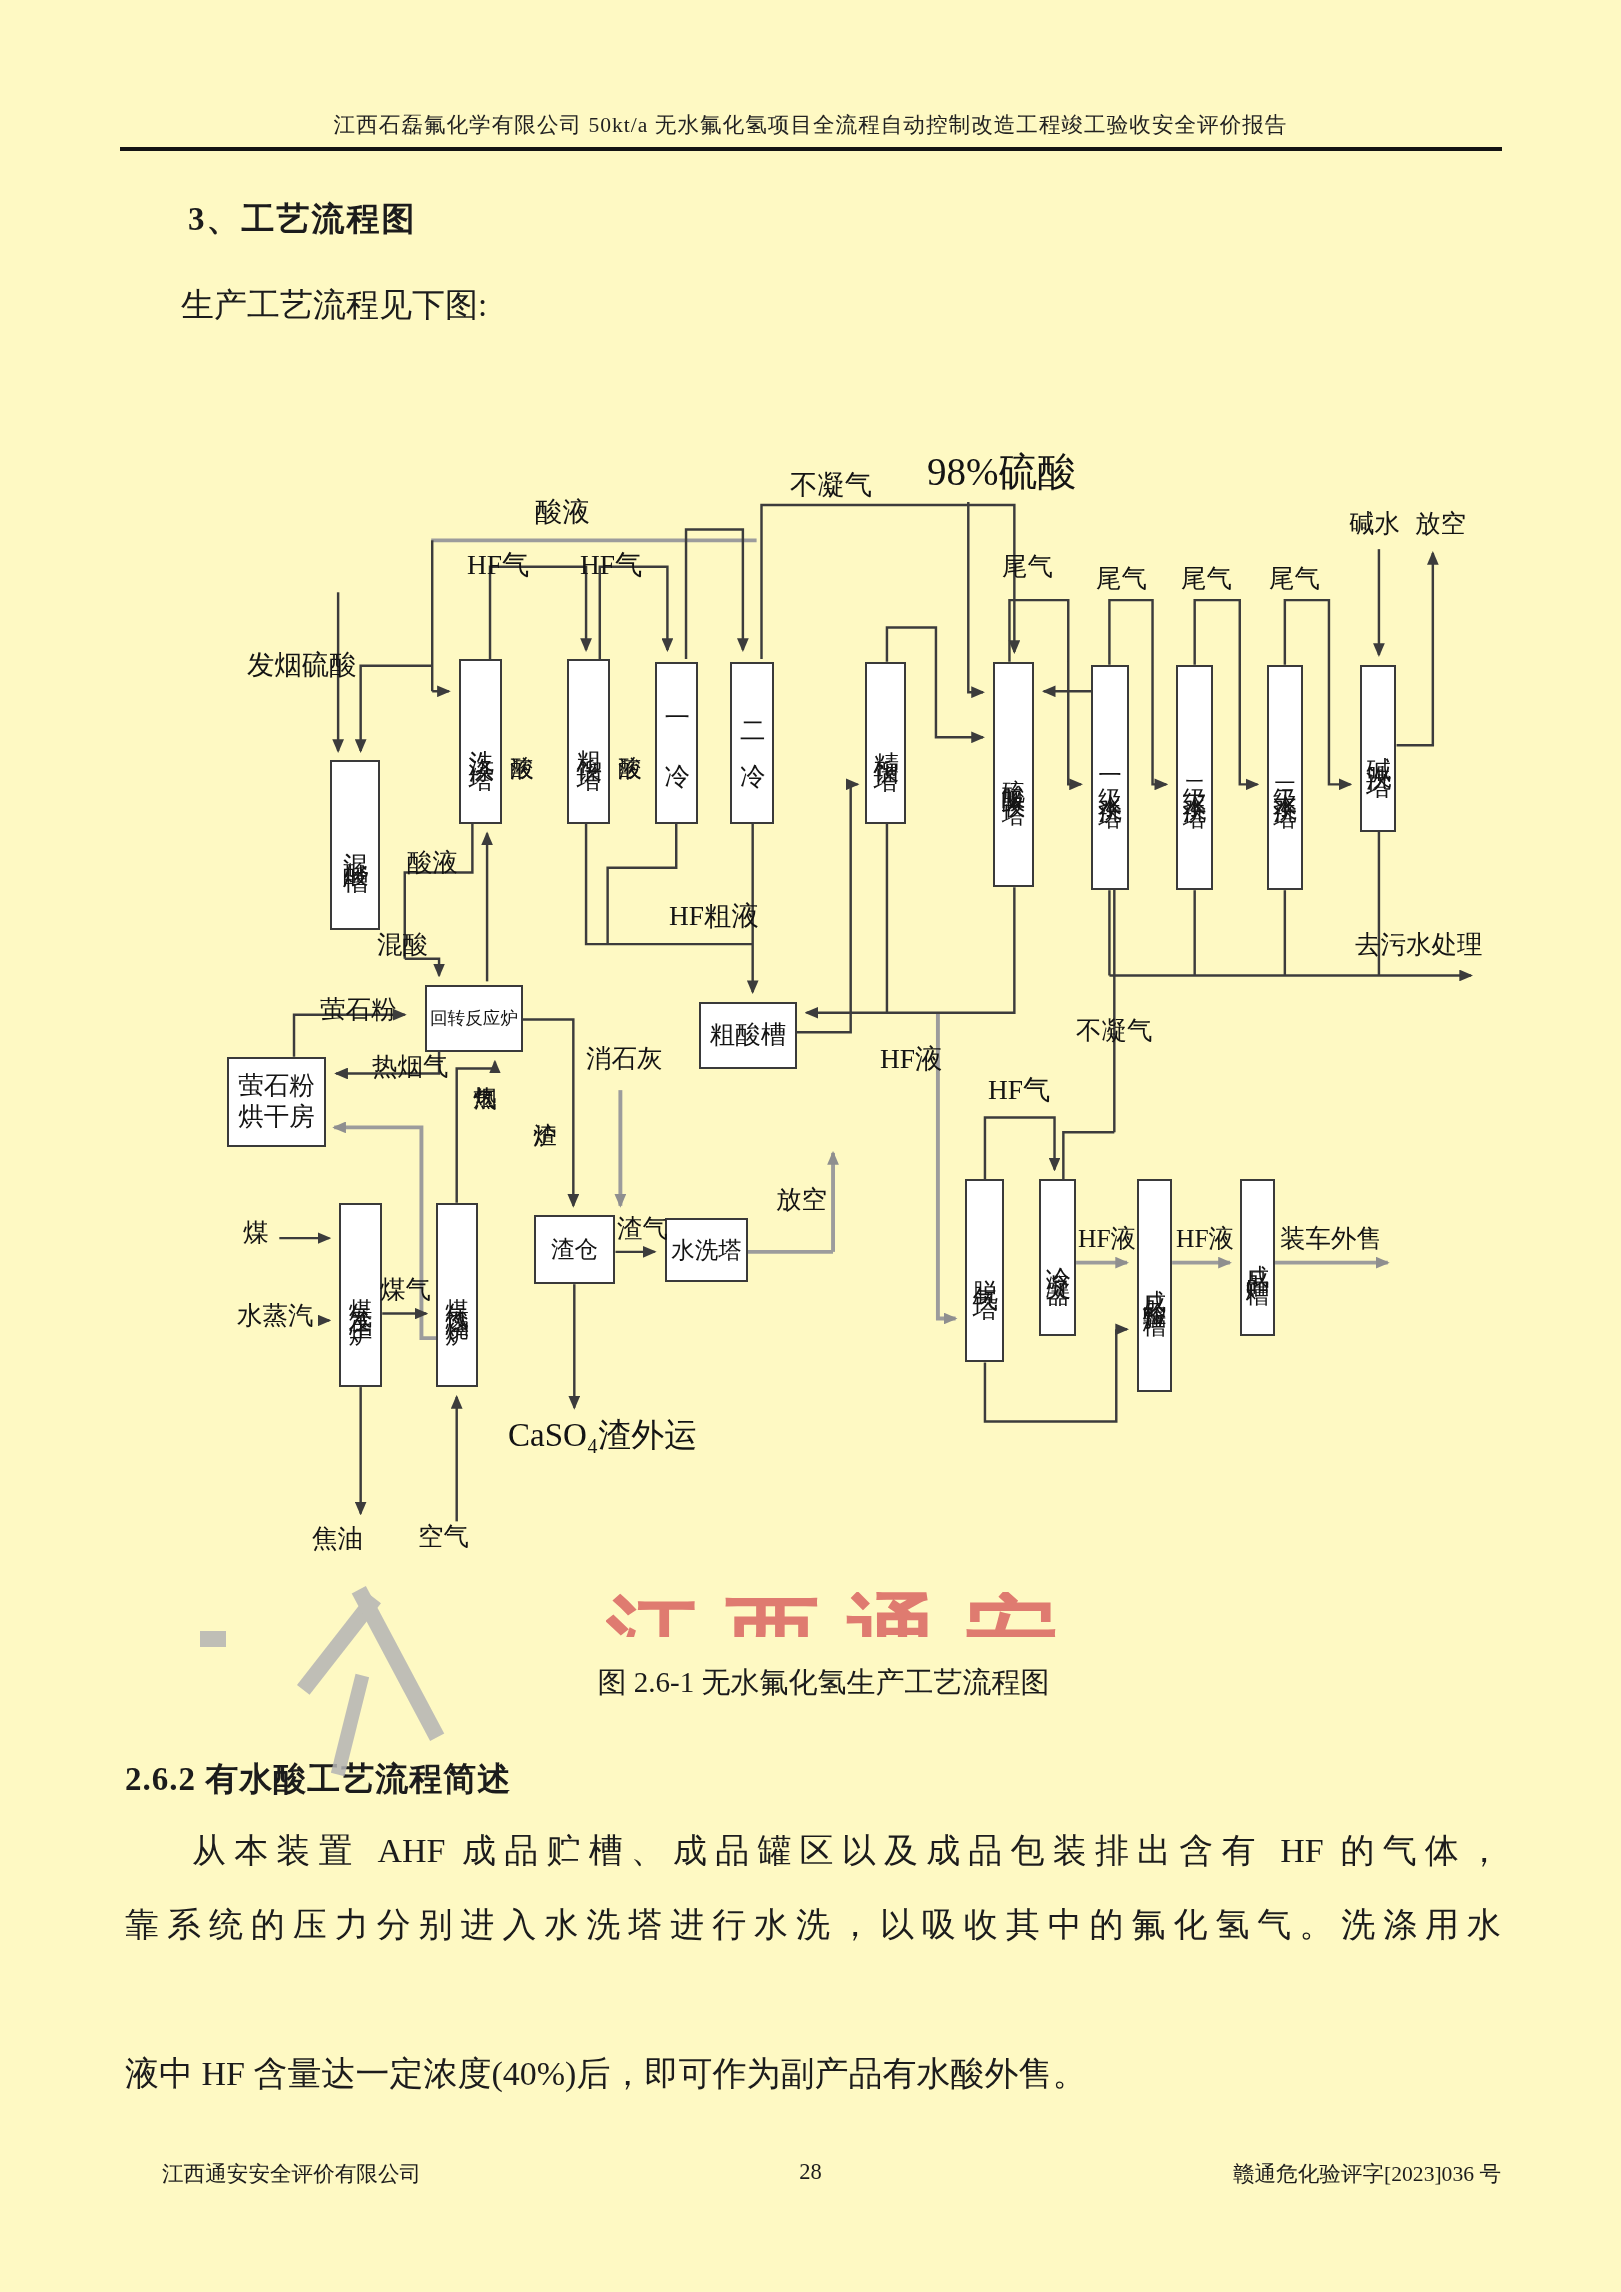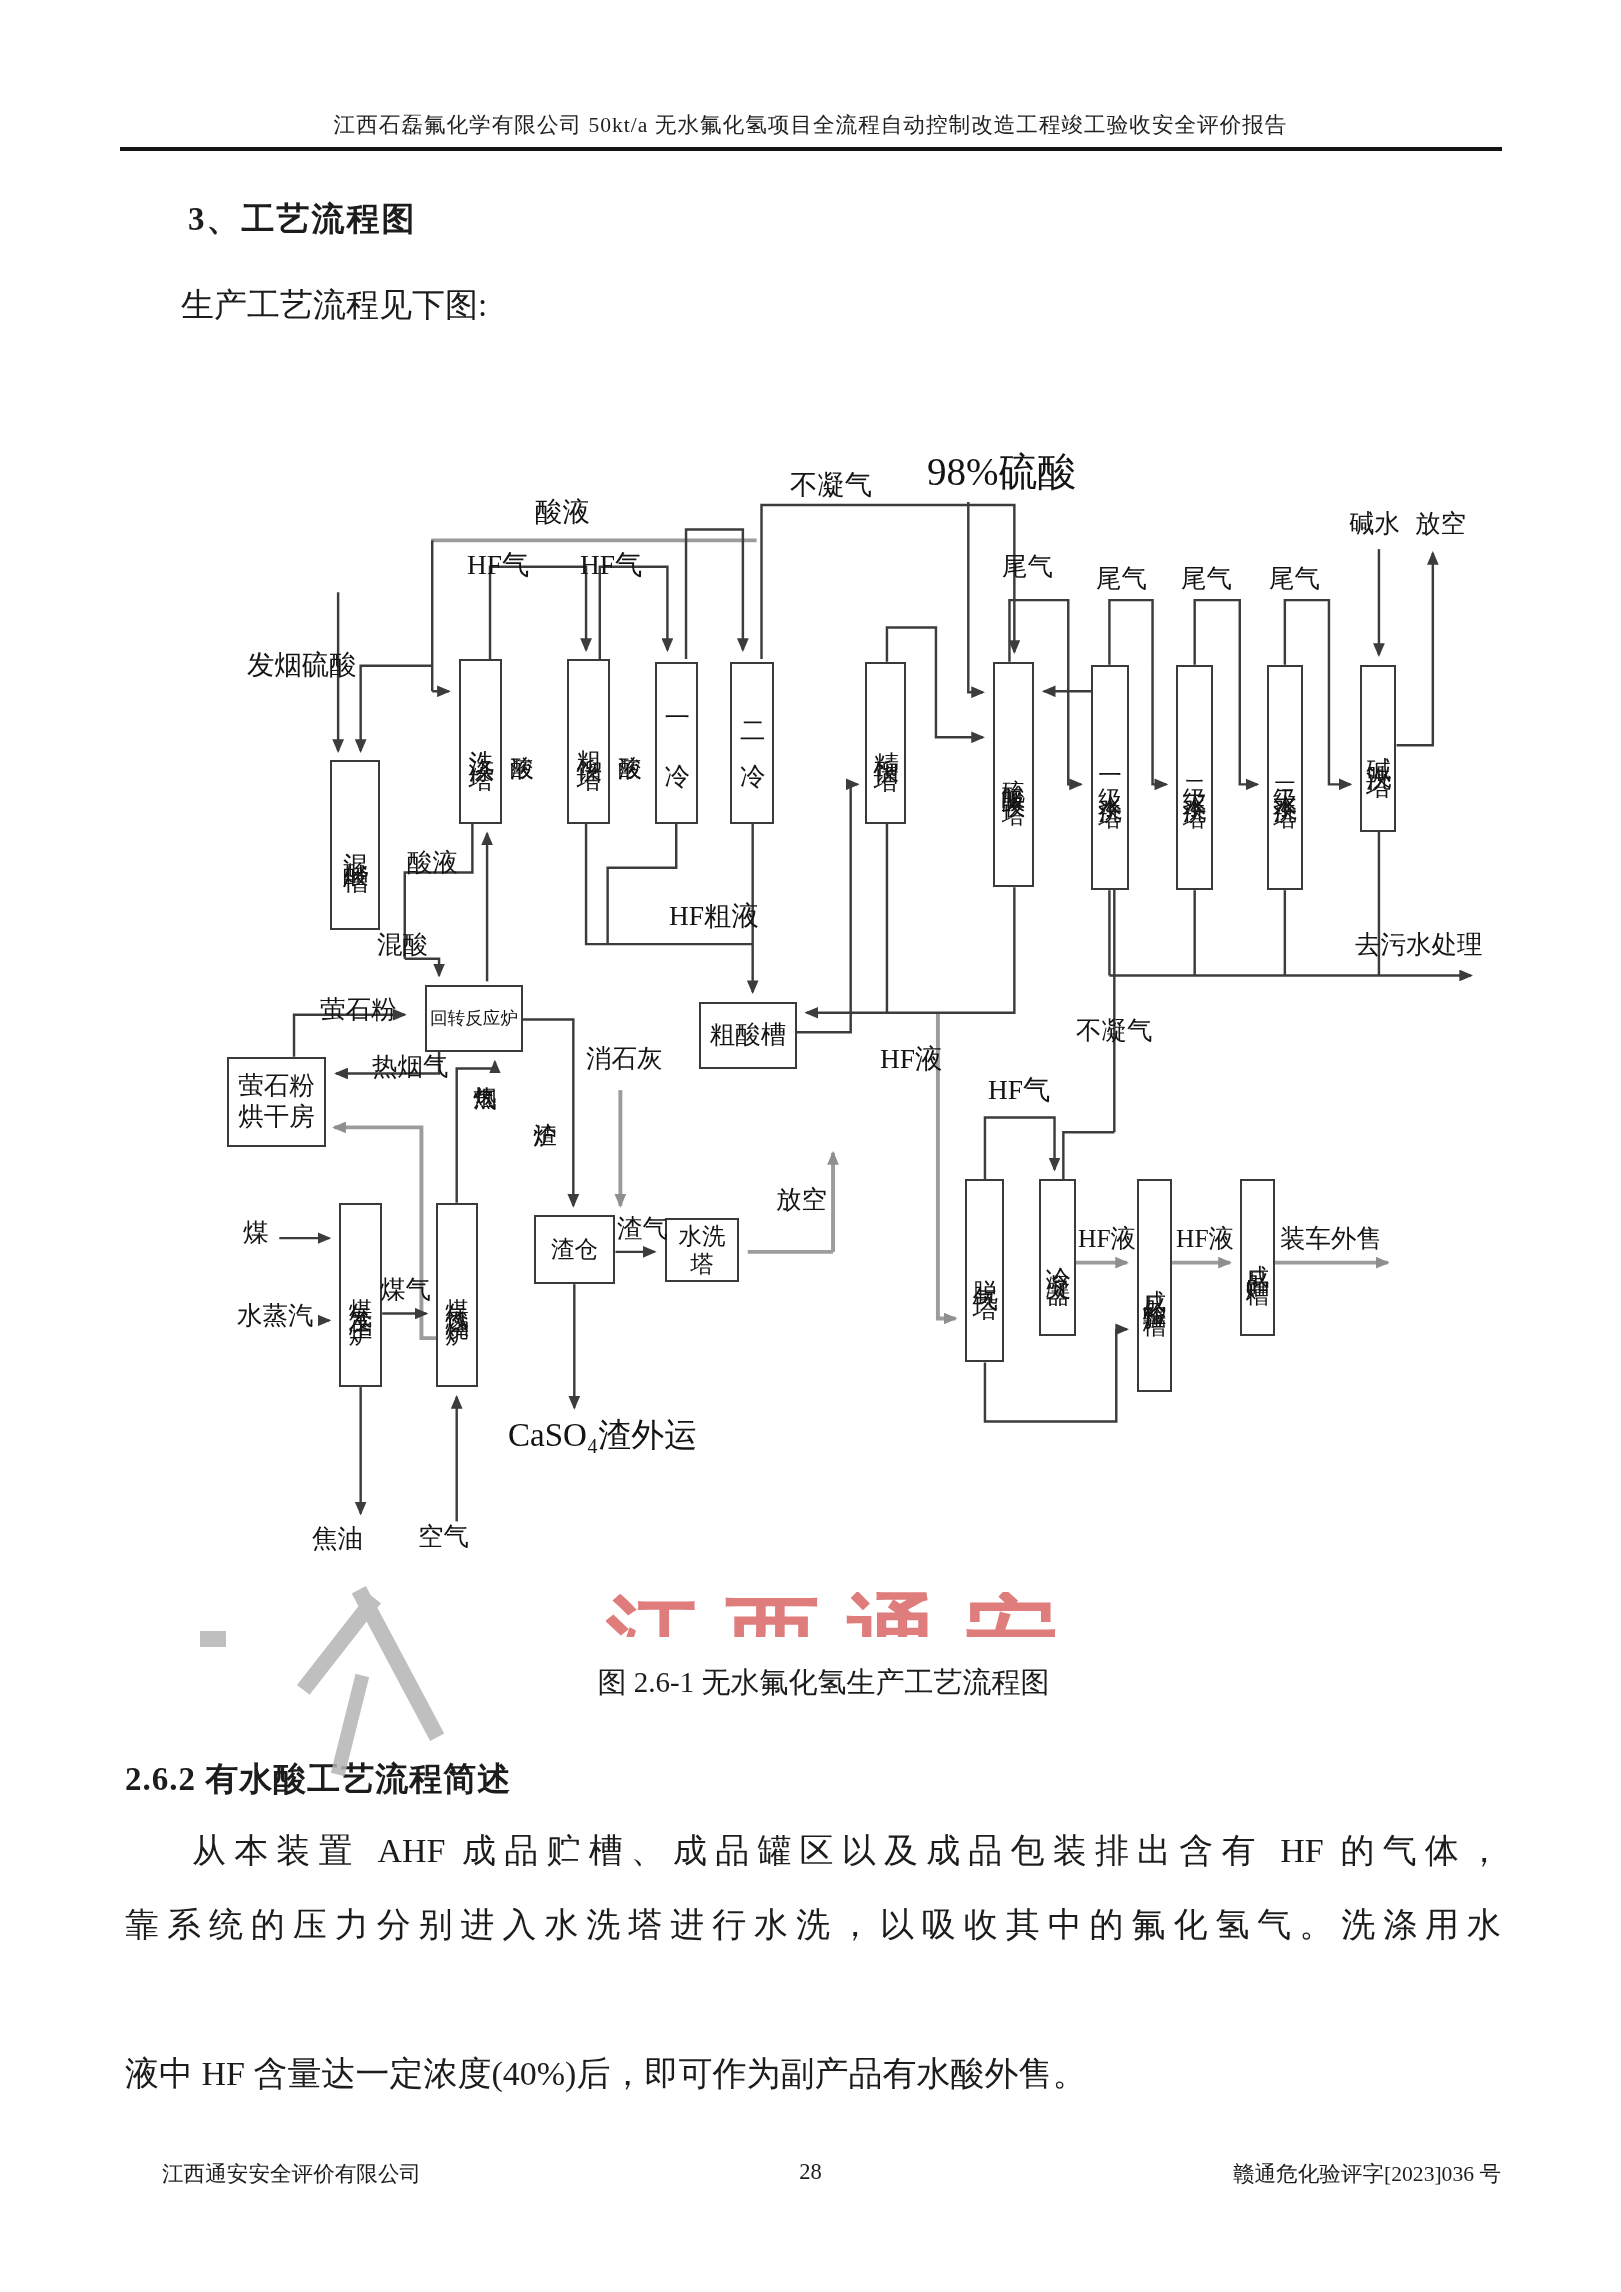--- a/index.html
+++ b/index.html
@@ -1,16 +1,16 @@
 <!DOCTYPE html>
 <html><head>
 <meta charset="utf-8">
 <style>
   html,body{margin:0;padding:0;background:#9a9a9a;}
-  .page{position:relative;width:1621px;height:2293px;margin:0 auto;background:#ffffff;
+  .page{position:relative;width:1621px;height:2293px;margin:0 auto;background:#fef9c3;
         font-family:"Liberation Serif","DejaVu Serif",serif;color:#1c1c1c;overflow:hidden;}
   .abs{position:absolute;}
   .hdr{top:110px;left:0;width:100%;text-align:center;font-size:21.6px;letter-spacing:1px;color:#222;}
   .hdr-rule{top:147px;left:120px;width:1382px;height:3.9px;background:#141414;}
   .h1{top:197px;left:172px;font-size:33px;font-weight:bold;letter-spacing:2px;margin-left:16px;}
   .intro{top:283px;left:181px;font-size:33px;}
   .caption{top:1663px;left:294px;width:1059px;text-align:center;font-size:29px;}
   .h2{top:1757px;left:125px;font-size:33px;font-weight:bold;letter-spacing:1px;}
   .para{left:125px;width:1376px;font-size:34px;line-height:1.0;}
   .jst{text-align:justify;text-align-last:justify;}
@@ -139,21 +139,21 @@
       <div class="dbox vbox" style="left: 1091px; top: 665px; width: 38px; height: 225px; font-size: 23.5px; letter-spacing: 5.9px;">一级水洗塔</div>
       <div class="dbox vbox" style="left: 1176px; top: 665px; width: 37px; height: 225px; font-size: 23.5px; letter-spacing: 5.9px;">二级水洗塔</div>
       <div class="dbox vbox" style="left: 1267px; top: 665px; width: 36px; height: 225px; font-size: 23.5px; letter-spacing: 5.9px;">三级水洗塔</div>
       <div class="dbox vbox" style="left: 1360px; top: 665px; width: 36px; height: 167px; font-size: 25.5px; letter-spacing: 7.8px;">碱洗塔</div>
       <div class="dbox" style="left: 425px; top: 985px; width: 98px; height: 67px; font-size: 17.6px;">回转反应炉</div>
       <div class="dbox" style="left: 227px; top: 1057px; width: 99px; height: 90px; font-size: 25.5px;">萤石粉
 烘干房</div>
       <div class="dbox vbox" style="left: 339px; top: 1203px; width: 43px; height: 184px; font-size: 23.5px; letter-spacing: 5.9px;">煤气发生炉</div>
       <div class="dbox vbox" style="left: 436px; top: 1203px; width: 42px; height: 184px; font-size: 23.5px; letter-spacing: 5.9px;">煤气燃烧炉</div>
       <div class="dbox" style="left: 534px; top: 1215px; width: 81px; height: 69px; font-size: 23.5px;">渣仓</div>
-      <div class="dbox" style="left: 665px; top: 1218px; width: 74px; height: 64px; font-size: 23.5px;">水洗塔</div>
+      <div class="dbox" style="left: 665px; top: 1218px; width: 83px; height: 64px; font-size: 23.5px;">水洗塔</div>
       <div class="dbox" style="left: 699px; top: 1002px; width: 98px; height: 67px; font-size: 25.5px;">粗酸槽</div>
       <div class="dbox vbox" style="left: 965px; top: 1179px; width: 39px; height: 183px; font-size: 25.5px; letter-spacing: 7.8px;">脱气塔</div>
       <div class="dbox vbox" style="left: 1039px; top: 1179px; width: 37px; height: 157px; font-size: 25.5px; letter-spacing: 7.8px;">冷凝器</div>
       <div class="dbox vbox" style="left: 1137px; top: 1179px; width: 35px; height: 213px; font-size: 23.5px; letter-spacing: 5.9px;">成品检验槽</div>
       <div class="dbox vbox" style="left: 1240px; top: 1179px; width: 35px; height: 157px; font-size: 23.5px; letter-spacing: 5.9px;">成品贮槽</div>
       <div class="dlab" style="left: 535px; top: 494px; font-size: 27.4px;">酸液</div>
       <div class="dlab" style="left: 790px; top: 467px; font-size: 27.4px;">不凝气</div>
       <div class="dlab" style="left: 927px; top: 445px; font-size: 39px;">98%硫酸</div>
       <div class="dlab" style="left: 1002px; top: 549px; font-size: 25.5px;">尾气</div>
       <div class="dlab" style="left: 1096px; top: 561px; font-size: 25.5px;">尾气</div>

